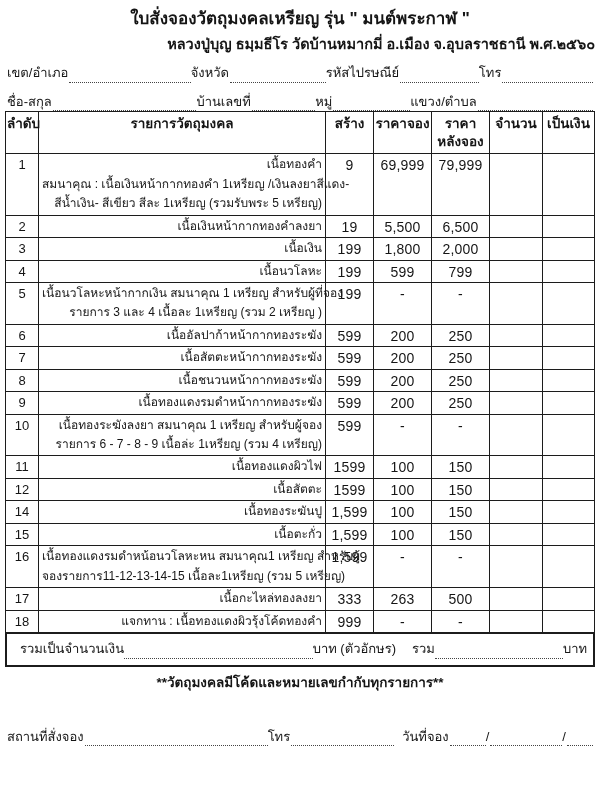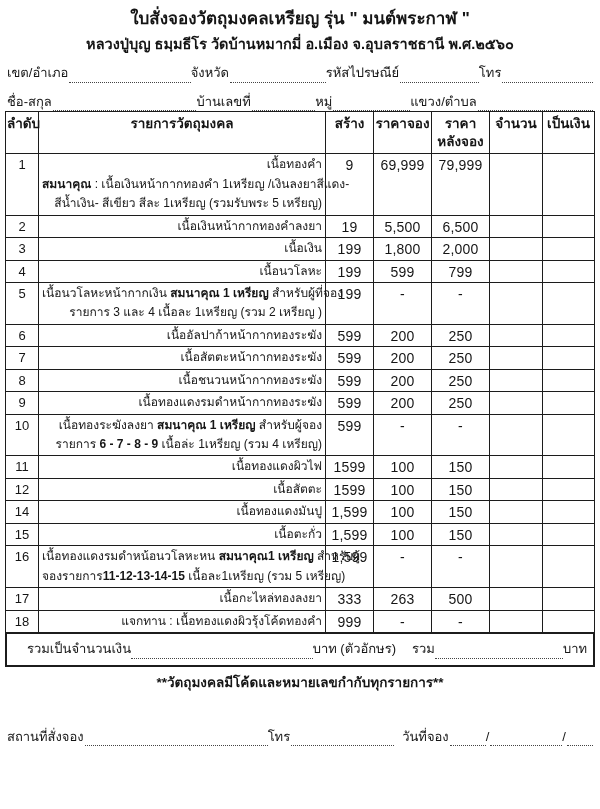--- a/index.html
+++ b/index.html
@@ -6,49 +6,49 @@
   body{
     width:600px;height:809px;overflow:hidden;
     font-family:"Liberation Sans","DejaVu Sans",sans-serif;
     color:#151515;-webkit-font-smoothing:antialiased;
   }
   .page{padding:6px 5px 0 5px;}
   .title{
     text-align:center;font-size:17px;font-weight:bold;line-height:1.35;margin-top:2px;
   }
   .subtitle{
-    text-align:center;font-size:14.5px;font-weight:bold;line-height:1.4;margin-top:3px;
+    text-align:right;font-size:14.5px;font-weight:bold;line-height:1.4;margin-top:3px;
   }
   
   .fline{
     display:flex;align-items:flex-end;font-size:13px;line-height:1.5;
     margin-top:9px;padding:0 2px;
   }
   .fline .lbl{white-space:nowrap;padding-right:1px;}
   .dots{
     display:inline-block;border-bottom:1.6px dotted #444;height:14px;
     flex-grow:1;min-width:8px;
   }
   .dots.fixed{flex-grow:0;}
   
   table{border-collapse:collapse;width:100%;margin-top:0;table-layout:fixed;}
   th,td{border:1px solid #1c1c1c;vertical-align:top;padding:1px 3px;}
   th{font-size:13.5px;font-weight:bold;padding:3px 1px;line-height:1.3;}
   td.cell-no{text-align:center;font-size:13px;padding-top:3px;}
   td.cell-item{text-align:right;font-size:12px;}
   td.cell-item div{line-height:1.62;white-space:nowrap;}
-  td.cell-item .b{font-weight:bold;}
+  td.cell-item .b{font-weight:normal;}
   td.num{text-align:center;font-size:14px;padding-top:3px;letter-spacing:.2px;}
   col.c0{width:33px;} col.c1{width:auto;} col.c2{width:48px;}
   col.c3{width:58px;} col.c4{width:58px;} col.c5{width:53px;} col.c6{width:52px;}
   
   .summary{
     border:2px solid #1c1c1c;margin-top:-1px;
     display:flex;align-items:flex-end;font-size:13px;
-    padding:4px 6px 6px 20px;
+    padding:4px 6px 6px 13px;
   }
   .summary .lbl{white-space:nowrap;}
   .note{
     text-align:center;font-weight:bold;font-size:13.5px;margin-top:4px;
   }
   .footer-line{margin-top:34px;}
   .gap{display:inline-block;}
 </style>
 </head>
 <body>
@@ -235,21 +235,21 @@
           </td>
           <td class="num">1599</td>
           <td class="num">100</td>
           <td class="num">150</td>
           <td class="num"></td>
           <td class="num"></td>
         </tr>
         <tr>
           <td class="cell-no">14</td>
           <td class="cell-item">
-            <div><span>เนื้อทองแดงมันปู</span></div>
+            <div><span>เนื้อทองระฆันปู</span></div>
           </td>
           <td class="num">1,599</td>
           <td class="num">100</td>
           <td class="num">150</td>
           <td class="num"></td>
           <td class="num"></td>
         </tr>
         <tr>
           <td class="cell-no">15</td>
           <td class="cell-item">

